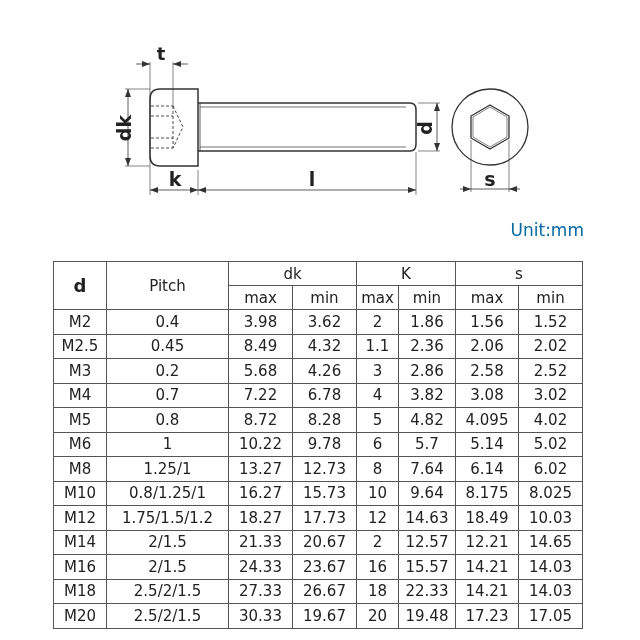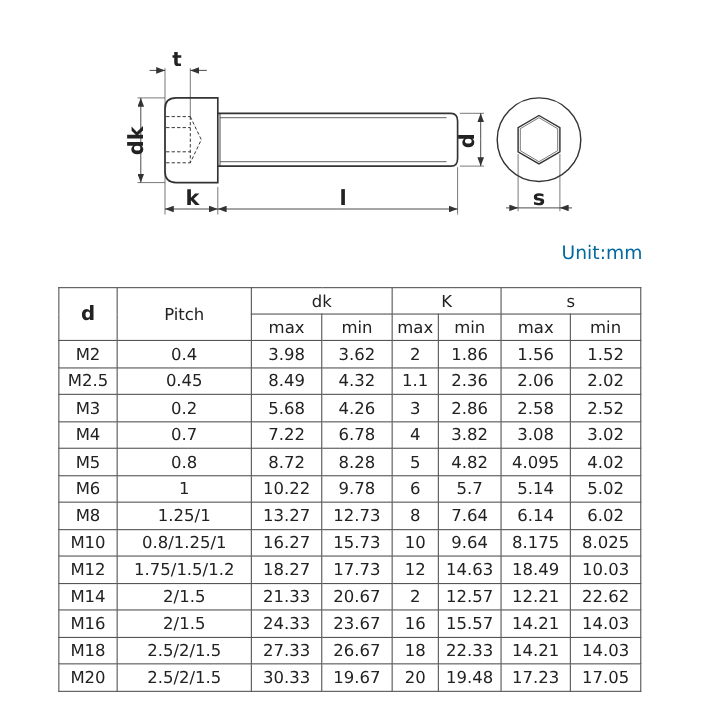--- a/index.html
+++ b/index.html
@@ -212,21 +212,21 @@
         <td>10.03</td>
       </tr>
       <tr>
         <td>M14</td>
         <td>2/1.5</td>
         <td>21.33</td>
         <td>20.67</td>
         <td>2</td>
         <td>12.57</td>
         <td>12.21</td>
-        <td>22.62</td>
+        <td>14.65</td>
       </tr>
       <tr>
         <td>M16</td>
         <td>2/1.5</td>
         <td>24.33</td>
         <td>23.67</td>
         <td>16</td>
         <td>15.57</td>
         <td>14.21</td>
         <td>14.03</td>

